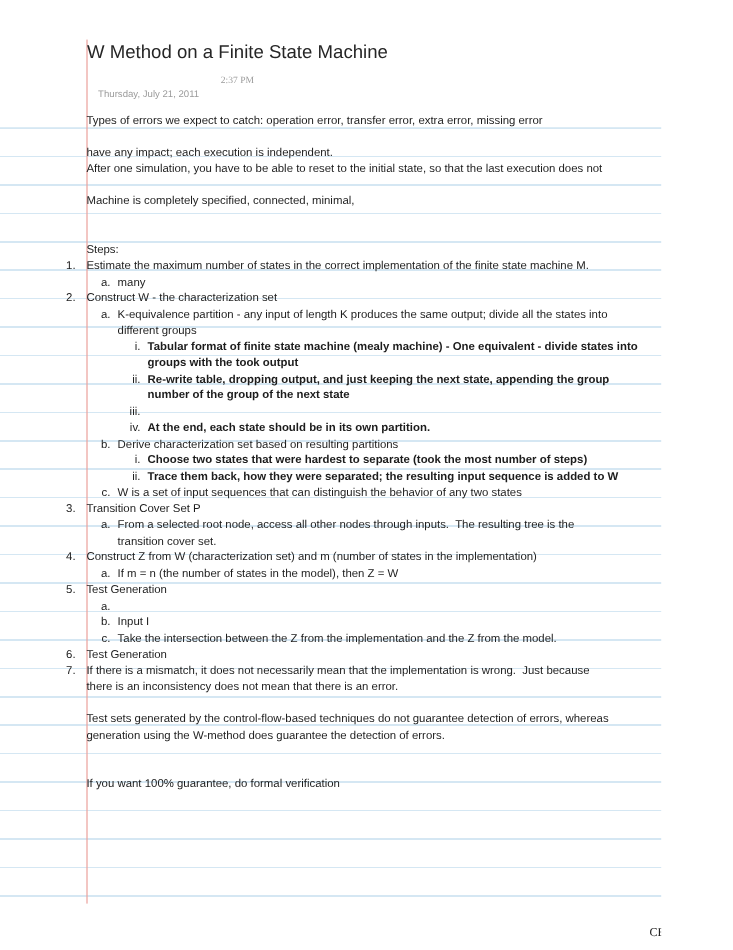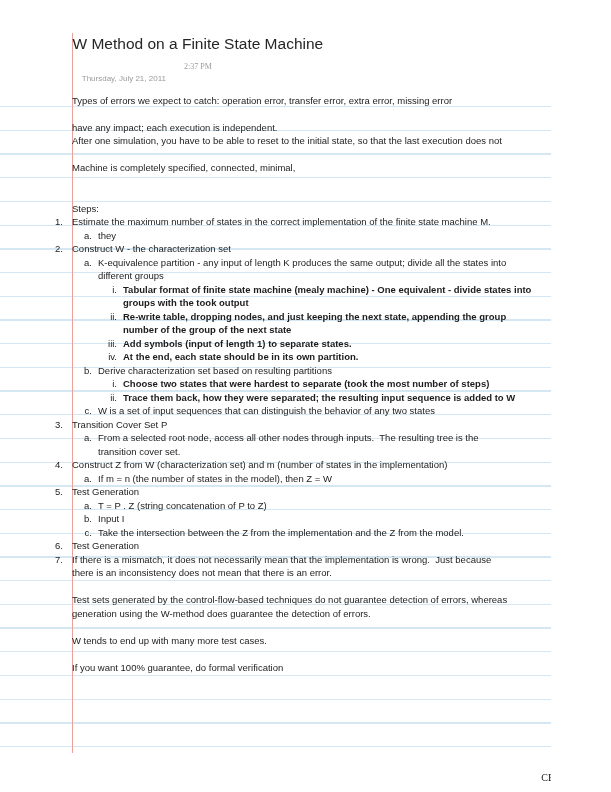--- a/index.html
+++ b/index.html
@@ -124,49 +124,48 @@
       <div class="line lvl-p"><span class="text">Types of errors we expect to catch: operation error, transfer error, extra error, missing error</span></div>
       <div class="line lvl-p"></div>
       <div class="line lvl-p"><span class="text">have any impact; each execution is independent.</span></div>
       <div class="line lvl-p"><span class="text">After one simulation, you have to be able to reset to the initial state, so that the last execution does not</span></div>
       <div class="line lvl-p"></div>
       <div class="line lvl-p"><span class="text">Machine is completely specified, connected, minimal,</span></div>
       <div class="line lvl-p"></div>
       <div class="line lvl-p"></div>
       <div class="line lvl-p"><span class="text">Steps:</span></div>
       <div class="line lvl-n1"><span class="marker">1.</span><span class="text">Estimate the maximum number of states in the correct implementation of the finite state machine M.</span></div>
-      <div class="line lvl-a"><span class="marker">a.</span><span class="text">they</span></div>
+      <div class="line lvl-a"><span class="marker">a.</span><span class="text">many</span></div>
       <div class="line lvl-n1"><span class="marker">2.</span><span class="text">Construct W - the characterization set</span></div>
       <div class="line lvl-a"><span class="marker">a.</span><span class="text">K-equivalence partition - any input of length K produces the same output; divide all the states into</span></div>
       <div class="line lvl-ac"><span class="text">different groups</span></div>
       <div class="line lvl-i"><span class="marker">i.</span><span class="text">Tabular format of finite state machine (mealy machine) - One equivalent - divide states into</span></div>
       <div class="line lvl-ic"><span class="text">groups with the took output</span></div>
-      <div class="line lvl-i"><span class="marker">ii.</span><span class="text">Re-write table, dropping nodes, and just keeping the next state, appending the group</span></div>
+      <div class="line lvl-i"><span class="marker">ii.</span><span class="text">Re-write table, dropping output, and just keeping the next state, appending the group</span></div>
       <div class="line lvl-ic"><span class="text">number of the group of the next state</span></div>
-      <div class="line lvl-i"><span class="marker">iii.</span><span class="text">Add symbols (input of length 1) to separate states.</span></div>
+      <div class="line lvl-i"><span class="marker">iii.</span></div>
       <div class="line lvl-i"><span class="marker">iv.</span><span class="text">At the end, each state should be in its own partition.</span></div>
       <div class="line lvl-a"><span class="marker">b.</span><span class="text">Derive characterization set based on resulting partitions</span></div>
       <div class="line lvl-i"><span class="marker">i.</span><span class="text">Choose two states that were hardest to separate (took the most number of steps)</span></div>
       <div class="line lvl-i"><span class="marker">ii.</span><span class="text">Trace them back, how they were separated; the resulting input sequence is added to W</span></div>
       <div class="line lvl-a"><span class="marker">c.</span><span class="text">W is a set of input sequences that can distinguish the behavior of any two states</span></div>
       <div class="line lvl-n1"><span class="marker">3.</span><span class="text">Transition Cover Set P</span></div>
       <div class="line lvl-a"><span class="marker">a.</span><span class="text">From a selected root node, access all other nodes through inputs.  The resulting tree is the</span></div>
       <div class="line lvl-ac"><span class="text">transition cover set.</span></div>
       <div class="line lvl-n1"><span class="marker">4.</span><span class="text">Construct Z from W (characterization set) and m (number of states in the implementation)</span></div>
       <div class="line lvl-a"><span class="marker">a.</span><span class="text">If m = n (the number of states in the model), then Z = W</span></div>
       <div class="line lvl-n1"><span class="marker">5.</span><span class="text">Test Generation</span></div>
-      <div class="line lvl-a"><span class="marker">a.</span><span class="text">T = P . Z (string concatenation of P to Z)</span></div>
+      <div class="line lvl-a"><span class="marker">a.</span></div>
       <div class="line lvl-a"><span class="marker">b.</span><span class="text">Input I</span></div>
       <div class="line lvl-a"><span class="marker">c.</span><span class="text">Take the intersection between the Z from the implementation and the Z from the model.</span></div>
       <div class="line lvl-n1"><span class="marker">6.</span><span class="text">Test Generation</span></div>
       <div class="line lvl-n1"><span class="marker">7.</span><span class="text">If there is a mismatch, it does not necessarily mean that the implementation is wrong.  Just because</span></div>
       <div class="line lvl-n1c"><span class="text">there is an inconsistency does not mean that there is an error.</span></div>
       <div class="line lvl-p"></div>
       <div class="line lvl-p"><span class="text">Test sets generated by the control-flow-based techniques do not guarantee detection of errors, whereas</span></div>
       <div class="line lvl-p"><span class="text">generation using the W-method does guarantee the detection of errors.</span></div>
       <div class="line lvl-p"></div>
-      <div class="line lvl-p"><span class="text">W tends to end up with many more test cases.</span></div>
       <div class="line lvl-p"></div>
       <div class="line lvl-p"><span class="text">If you want 100% guarantee, do formal verification</span></div>
     </div>
 
   <div class="footer">CE 6367 Page 52</div>
 </div>
 
 </body></html>

